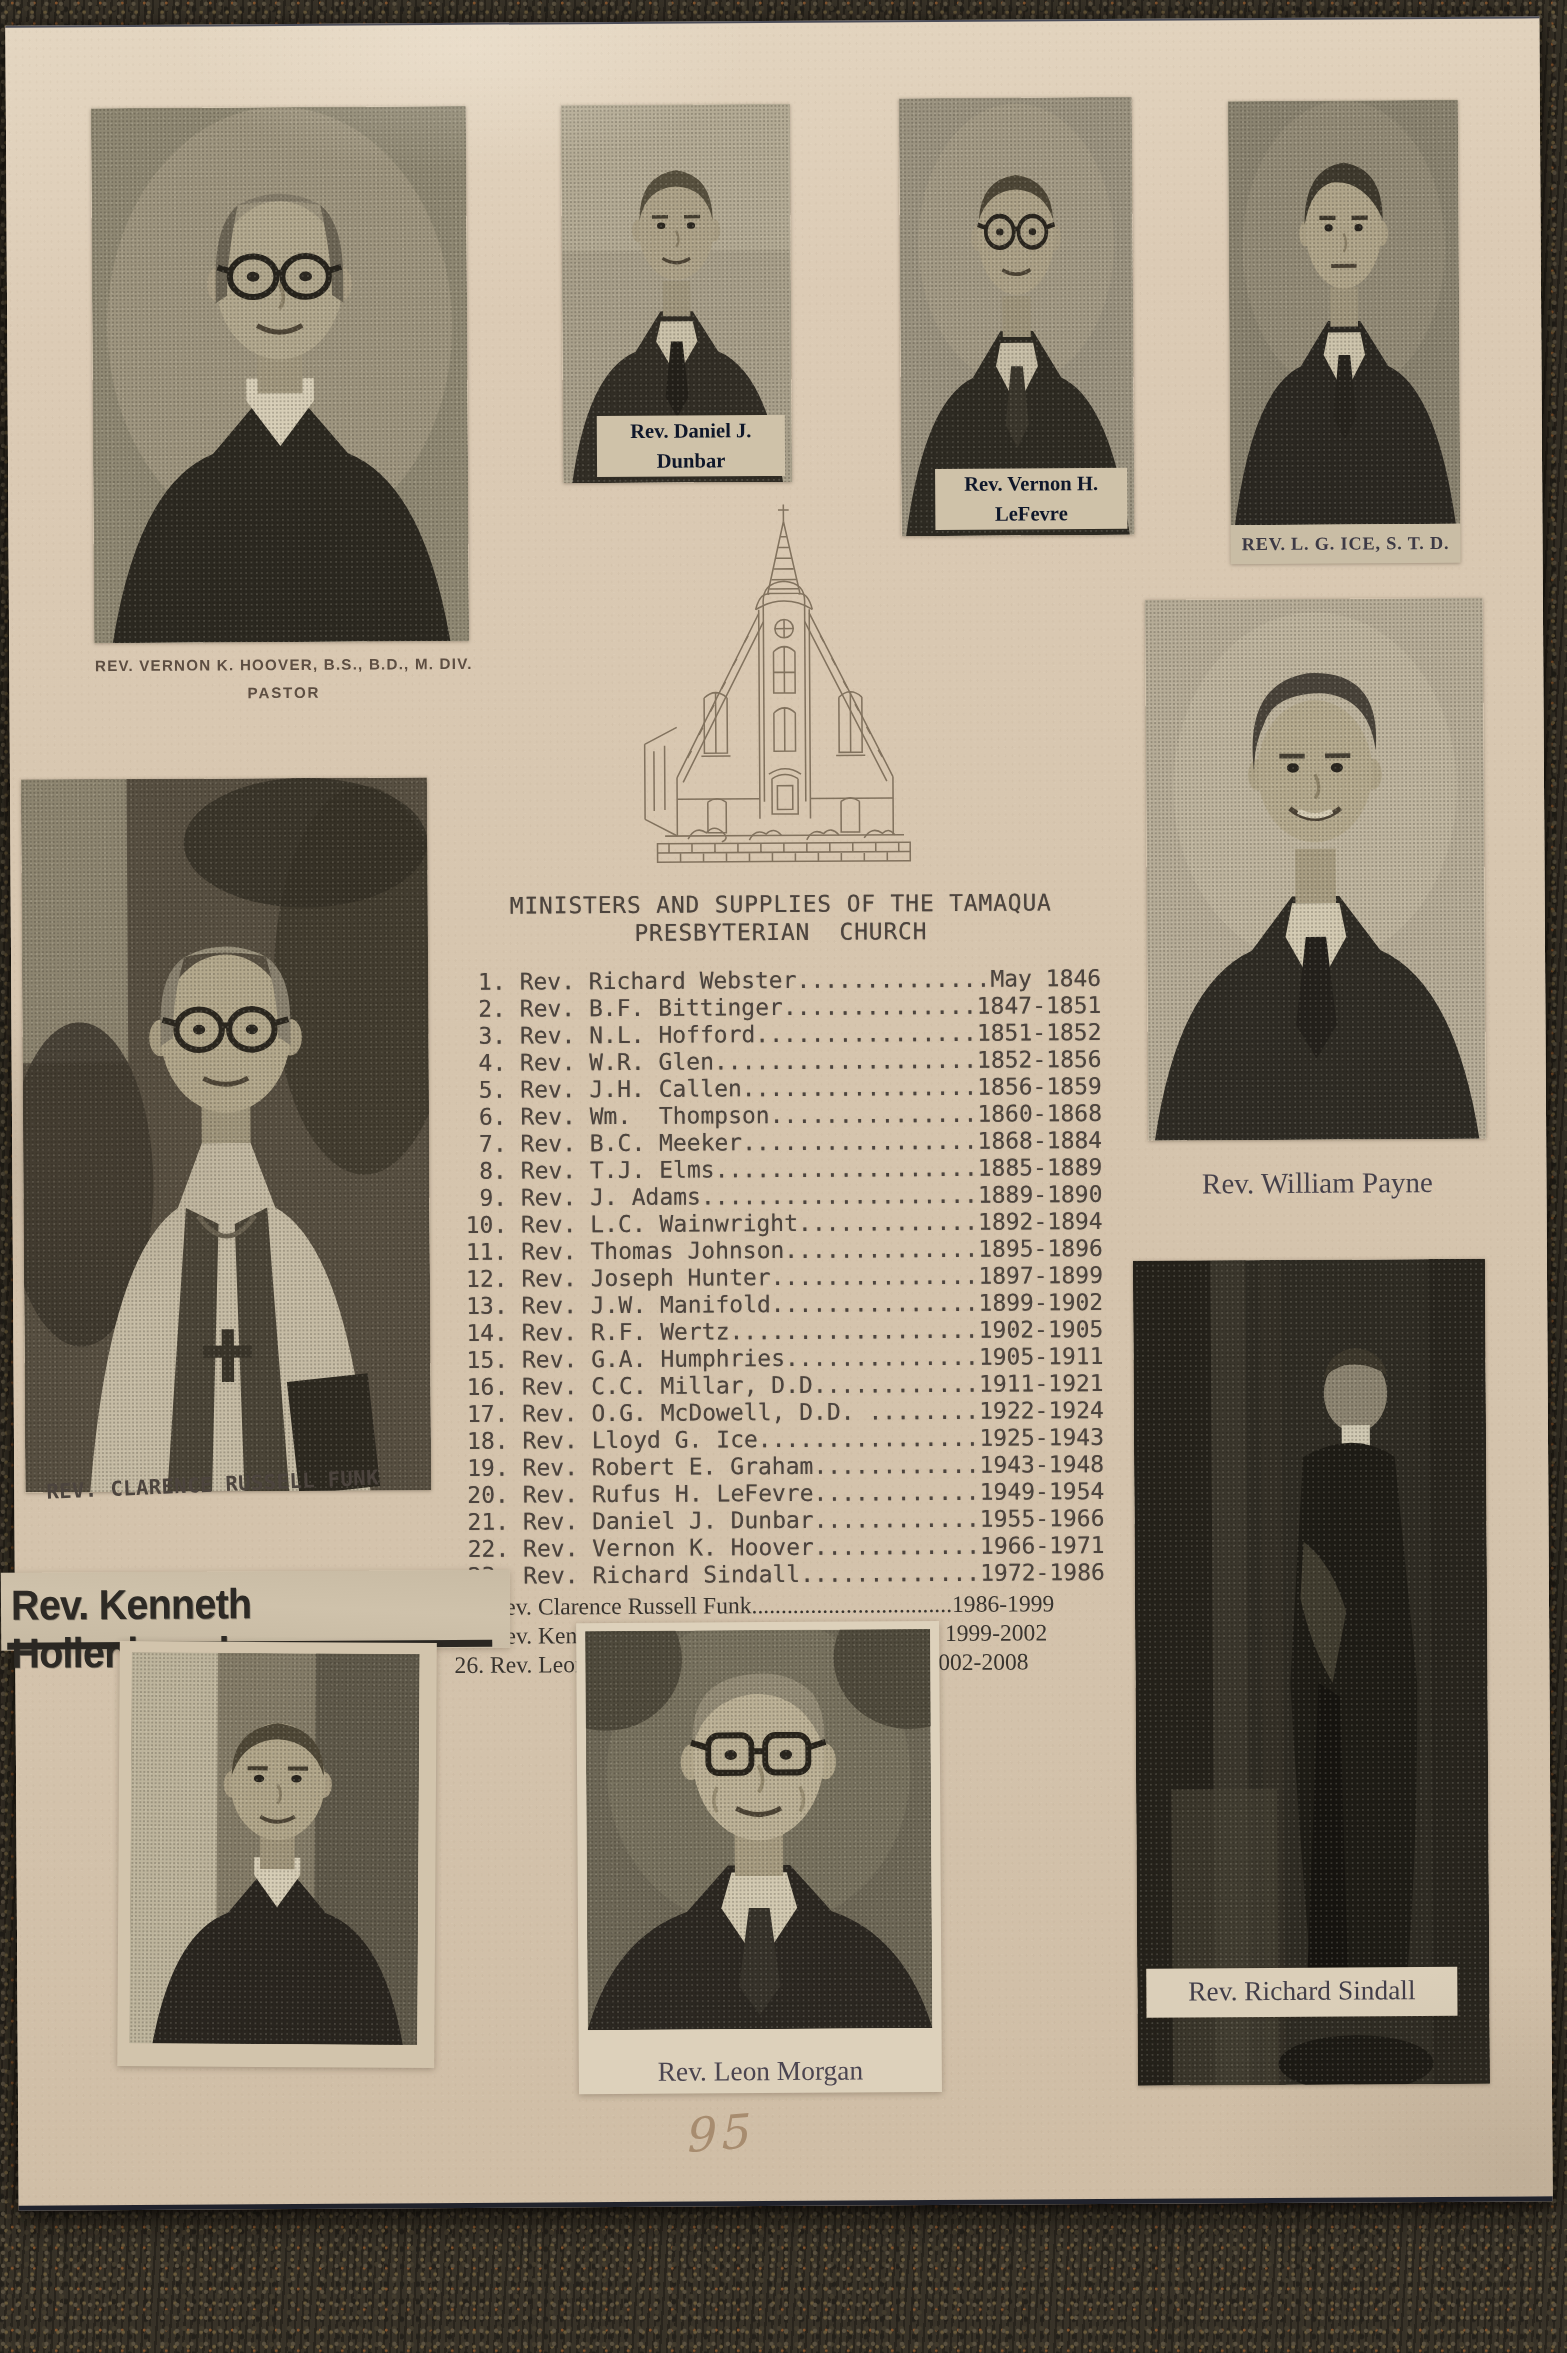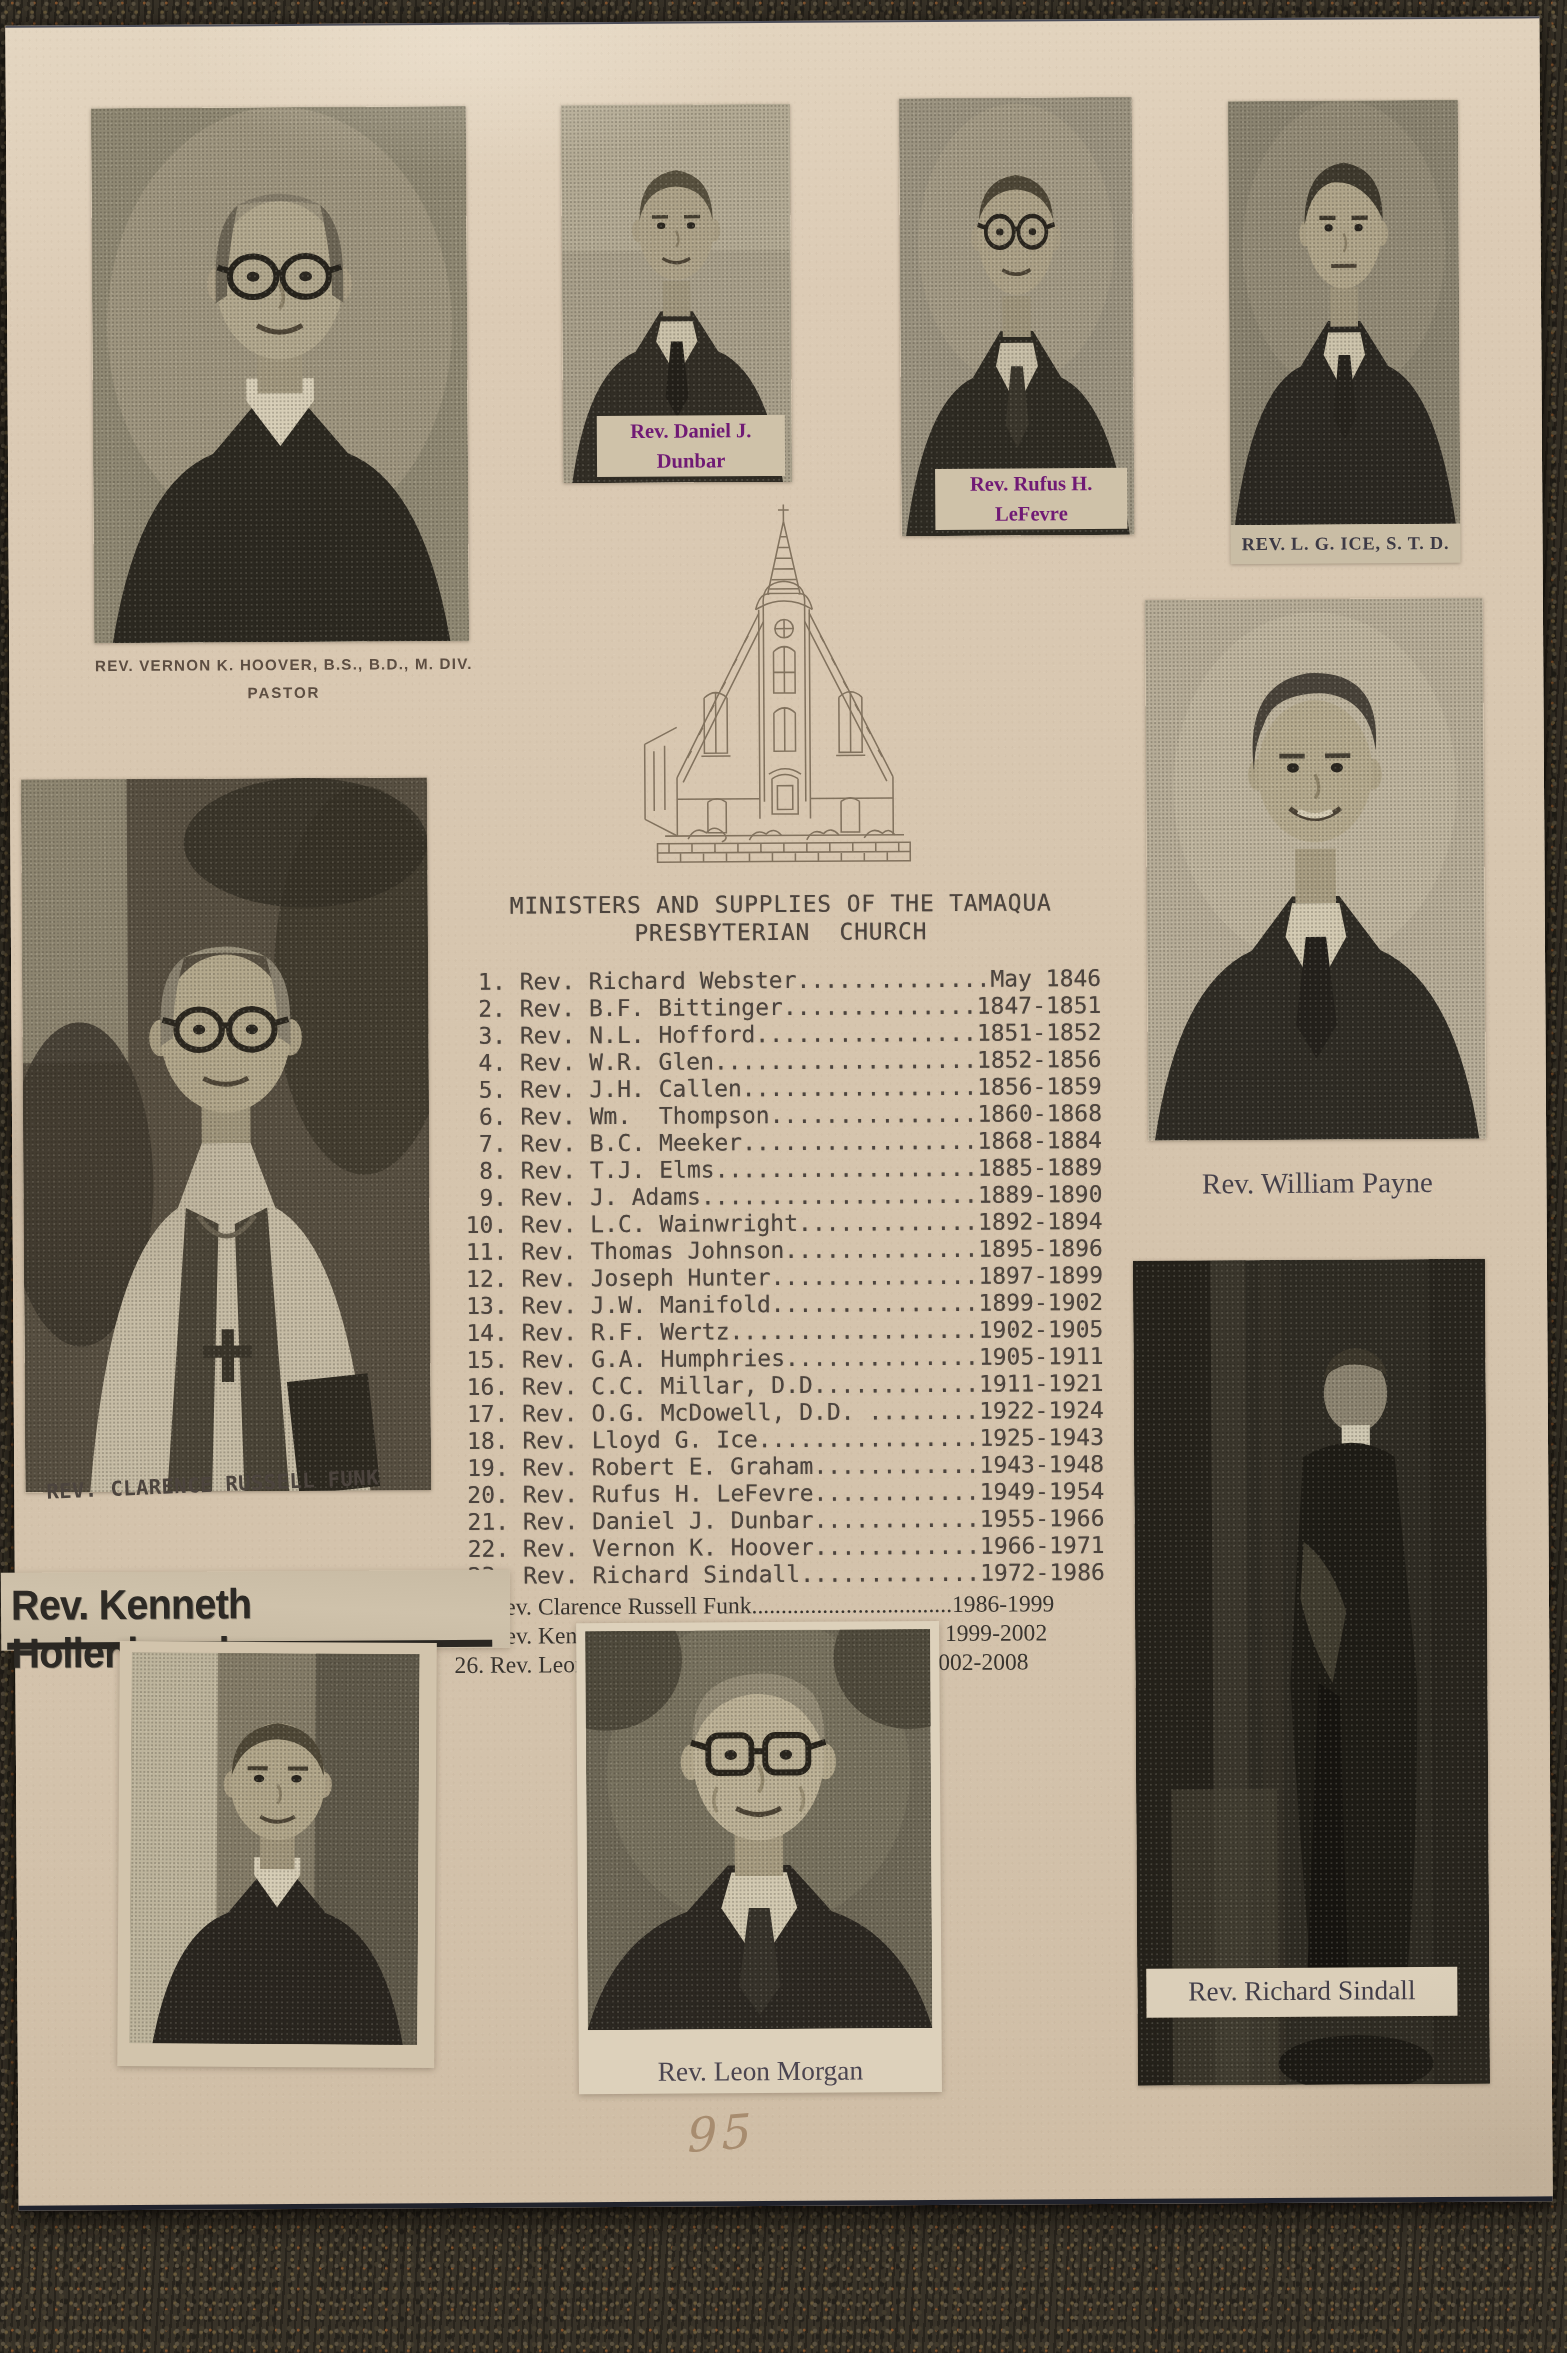--- a/index.html
+++ b/index.html
@@ -40,21 +40,21 @@
   
   .ph{ position:absolute; overflow:hidden; box-shadow:0 0.8px 3.8px rgba(50,38,24,.35); }
   .ph svg{ width:100%; height:100%; display:block; }
   .ph::after{ content:""; position:absolute; inset:0; pointer-events:none;
     background-image:
       radial-gradient(rgba(28,24,16,.22) 0.8px, transparent 1.1px),
       radial-gradient(rgba(238,232,214,.16) 0.8px, transparent 1.1px);
     background-size:3.8px 3.8px, 5.3px 5.3px; background-position:0 0, 1.5px 2.3px; }
   .instrip{ position:absolute; left:3%; right:3%; bottom:6.1px; z-index:5;
     background:#cfc2a9; text-align:center;
-    font:700 20.6px/30.5px "Liberation Serif", serif; color:#701a75;margin-left:27px; }
+    font:700 20.6px/30.5px "Liberation Serif", serif; color:#0f172a;margin-left:27px; }
   
   #hoover-photo   { left:85px; top:81px; width:375px; height:535px; }
   #hoover-caption { position:absolute; left:38px; top:627px; width:473px; text-align:center;
                     font:700 15.2px/23px "Liberation Sans", sans-serif; letter-spacing:1.2px; color:#5d4e42; }
   #hoover-caption .l2{ margin-top:4.6px; letter-spacing:1.8px; }
   #dunbar-photo   { left:555px;  top:81px; width:229px; height:378px; }
   #lefevre-photo  { left:893px; top:76px; width:233px; height:438px; }
   #ice-clip       { position:absolute; left:1222px; top:81px; width:230px; height:463px;
                     background:#c9bda5; box-shadow:0 0.8px 3.8px rgba(50,38,24,.35); }
   #ice-photo      { position:relative; width:100%; height:424px; overflow:hidden; }
@@ -177,21 +177,21 @@
       <path d="M34 42 Q35 28 50 26.5 Q65 28 66 42 Q62 32 50 31.5 Q38 32 34 42 Z" fill="#4d4636"></path>
       <g fill="none" stroke="#29251e" stroke-width="1.6">
         <ellipse cx="43" cy="46" rx="6" ry="5.4"></ellipse>
           <ellipse cx="57" cy="46" rx="6" ry="5.4"></ellipse>
         <path d="M49 45 h2 M37 44.5 L33.5 43.5 M63 44.5 L66.5 43.5"></path>
       </g>
       <ellipse cx="43" cy="46" rx="1.6" ry="1.2" fill="#2b2720"></ellipse>
       <ellipse cx="57" cy="46" rx="1.6" ry="1.2" fill="#2b2720"></ellipse>
       <path d="M44 59 Q50 62 56 59" stroke="#4d4435" stroke-width="1.3" fill="none"></path>
     </svg>
-    <div class="instrip">Rev. Rufus H. LeFevre</div>
+    <div class="instrip">Rev. Vernon H. LeFevre</div>
   </div>
 
   <div id="ice-clip">
     <div id="ice-photo" class="ph" style="box-shadow:none">
       <svg viewBox="0 0 100 150" preserveAspectRatio="none">
         <rect width="100" height="150" fill="#8a8370"></rect>
         <ellipse cx="50" cy="52" rx="44" ry="52" fill="#978f7a" opacity=".7"></ellipse>
         <path d="M2 150 Q10 102 31 94 L43 78 L57 78 L69 94 Q90 102 98 150 Z" fill="#2a2721"></path>
         <path d="M41 90 L50 104 L59 90 L57 82 L43 82 Z" fill="#ccc3ab"></path>
         <path d="M47.5 90 L52.5 90 L55 112 L50 120 L45 112 Z" fill="#25221c"></path>

